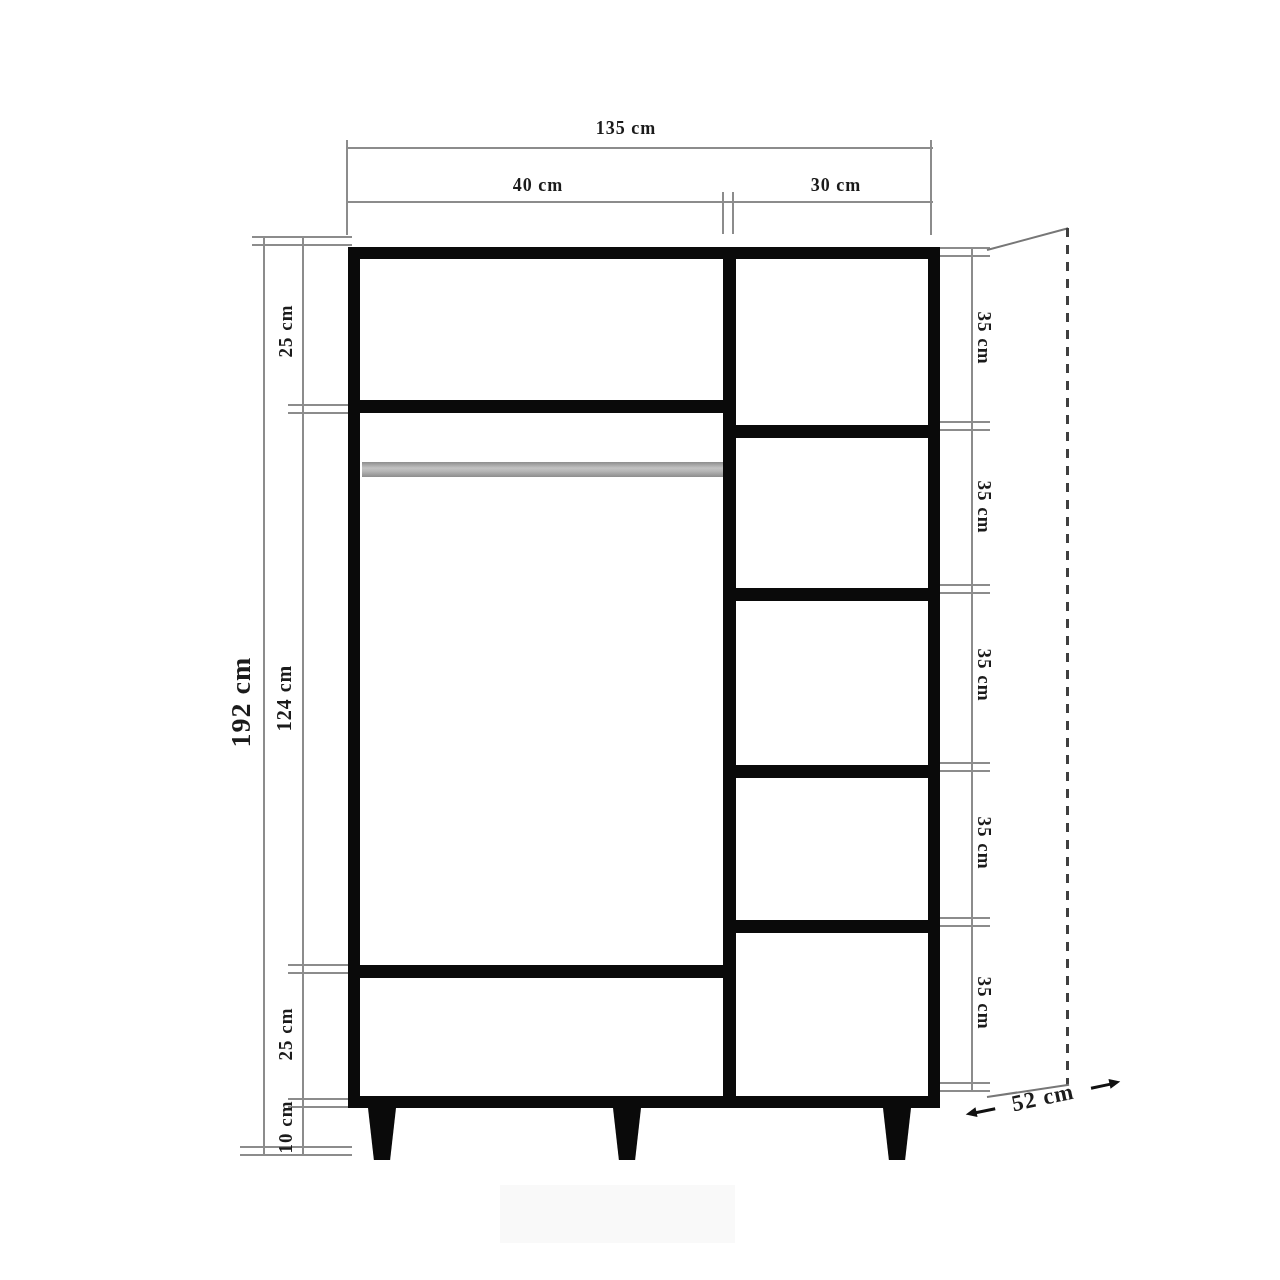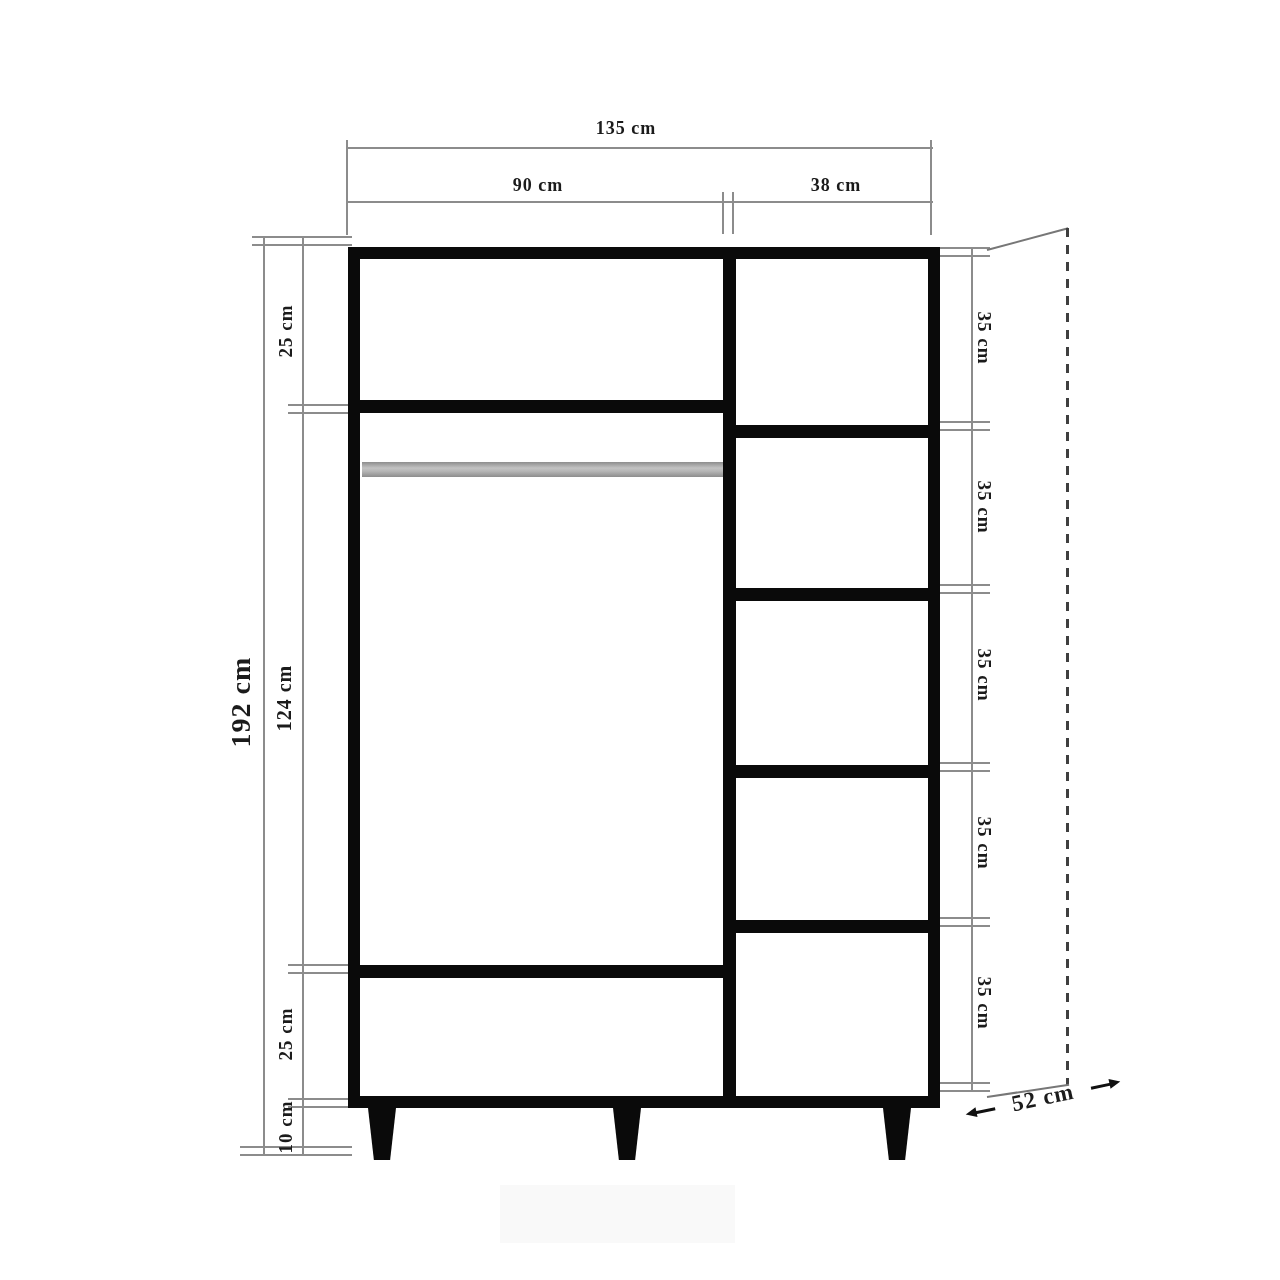--- a/index.html
+++ b/index.html
@@ -82,22 +82,22 @@
 <div class="canvas">
 
   <div class="line" style="left:347px;top:147px;width:586px;height:2px;"></div>
   <div class="line" style="left:347px;top:201px;width:586px;height:2px;"></div>
   <div class="line" style="left:346px;top:140px;width:2px;height:95px;"></div>
   <div class="line" style="left:930px;top:140px;width:2px;height:95px;"></div>
   <div class="line" style="left:722px;top:192px;width:2px;height:42px;"></div>
   <div class="line" style="left:732px;top:192px;width:2px;height:42px;"></div>
 
   <div class="lbl fs-big" style="left:626px;top:128px;">135 cm</div>
-  <div class="lbl fs-big" style="left:538px;top:185px;">90 cm</div>
-  <div class="lbl fs-big" style="left:836px;top:185px;">38 cm</div>
+  <div class="lbl fs-big" style="left:538px;top:185px;">40 cm</div>
+  <div class="lbl fs-big" style="left:836px;top:185px;">30 cm</div>
 
   <div class="line" style="left:263px;top:237px;width:2px;height:918px;"></div>
   <div class="line" style="left:302px;top:237px;width:2px;height:918px;"></div>
 
   <div class="line" style="left:252px;top:236px;width:100px;height:2px;"></div>
   <div class="line" style="left:252px;top:244px;width:100px;height:2px;"></div>
   <div class="line" style="left:288px;top:404px;width:64px;height:2px;"></div>
   <div class="line" style="left:288px;top:412px;width:64px;height:2px;"></div>
   <div class="line" style="left:288px;top:964px;width:64px;height:2px;"></div>
   <div class="line" style="left:288px;top:972px;width:64px;height:2px;"></div>

